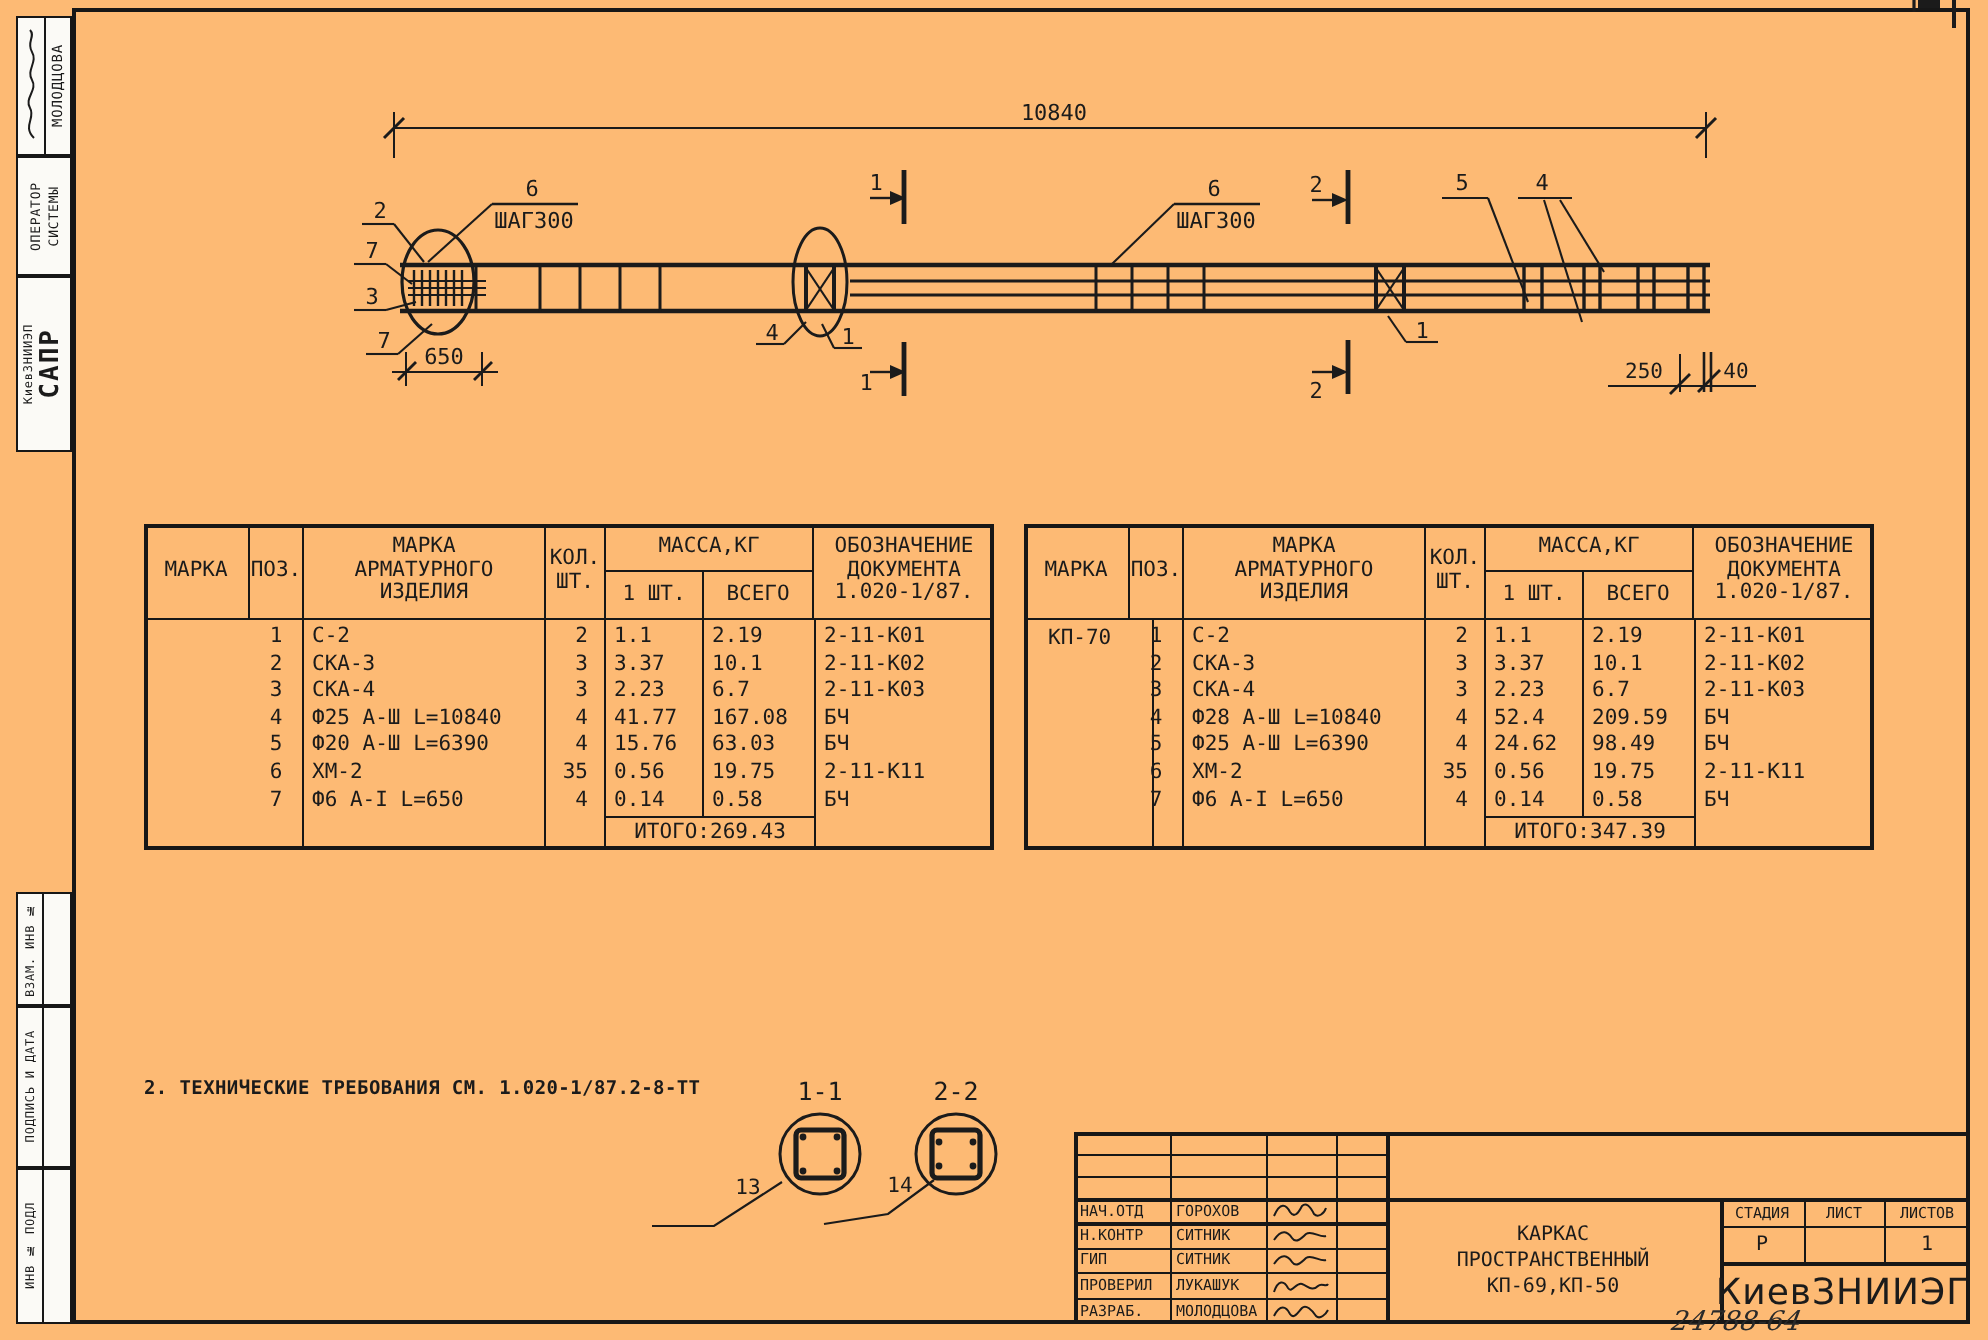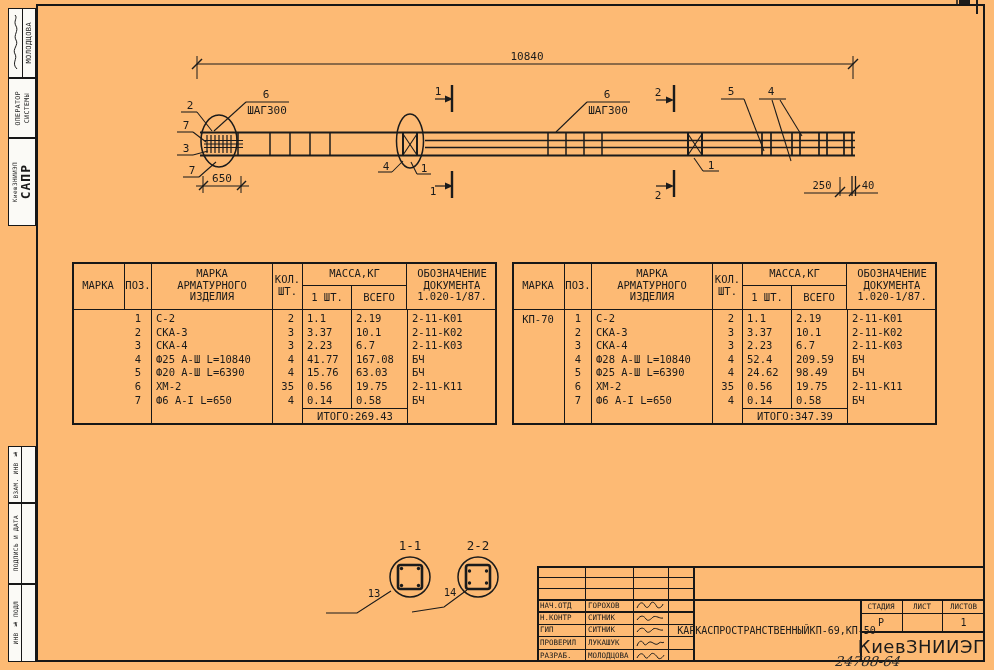--- a/index.html
+++ b/index.html
@@ -313,21 +313,21 @@
 АРМАТУРНОГО
 ИЗДЕЛИЯ</div>
     <div class="th" style="left:201px;width:30px;height:48px">КОЛ.
 ШТ.</div>
     <div class="th" style="left:231px;width:104px;height:24px">МАССА,КГ</div>
     <div class="th" style="left:231px;top:24px;width:49px;height:24px">1 ШТ.</div>
     <div class="th" style="left:280px;top:24px;width:55px;height:24px">ВСЕГО</div>
     <div class="th nobr" style="left:335px;width:90px;height:48px">ОБОЗНАЧЕНИЕ
 ДОКУМЕНТА
 1.020-1/87.</div>
-    <div class="tc" style="left:0;width:53px;text-align:center;padding-top:3px">КП-70</div>
+    <div class="tc" style="left:12px;width:53px;padding-top:3px">КП-70</div>
     <div class="tc" style="left:53px;width:27px;text-align:center">1
 2
 3
 4
 5
 6
 7</div>
     <div class="tc" style="left:80px;width:121px;padding-left:4px">С-2
 СКА-3
 СКА-4
@@ -361,20 +361,21 @@
 2-11-К03
 БЧ
 БЧ
 2-11-К11
 БЧ</div>
     <div class="itogo">ИТОГО:347.39</div>
     <div class="tframe"></div>
   </div>
 
   <div class="notes">
+    <div>2. ТЕХНИЧЕСКИЕ ТРЕБОВАНИЯ СМ. 1.020-1/87.2-8-ТТ</div>
   </div>
 
   <div class="tb">
 
     <div class="ln" style="left:48px;top:0;width:1.3px;height:96px"></div>
     <div class="ln" style="left:96px;top:0;width:1.3px;height:96px"></div>
     <div class="ln" style="left:131px;top:0;width:1.3px;height:96px"></div>
     <div class="ln" style="left:156px;top:0;width:1.6px;height:96px"></div>
     <div class="ln" style="left:323px;top:33px;width:1.6px;height:63px"></div>
     <div class="ln" style="left:365px;top:33px;width:1.3px;height:32px"></div>
@@ -382,21 +383,21 @@
     <div class="ln" style="left:0;top:11px;width:156px;height:1.2px"></div>
     <div class="ln" style="left:0;top:22px;width:156px;height:1.2px"></div>
     <div class="ln" style="left:0;top:33px;width:448px;height:1.5px"></div>
     <div class="ln" style="left:0;top:45.4px;width:156px;height:1.2px"></div>
     <div class="ln" style="left:0;top:57.8px;width:156px;height:1.2px"></div>
     <div class="ln" style="left:0;top:70.2px;width:156px;height:1.2px"></div>
     <div class="ln" style="left:0;top:82.6px;width:156px;height:1.2px"></div>
     <div class="ln" style="left:323px;top:47px;width:125px;height:1.2px"></div>
     <div class="ln" style="left:323px;top:65px;width:125px;height:1.5px"></div>
 
-    <div class="cell" style="left:156px;top:33px;width:167px;height:63px;flex-direction:row;font-size:10px;line-height:13px">
+    <div class="cell" style="left:156px;top:33px;width:167px;height:63px;flex-direction:column;font-size:10px;line-height:13px">
       <span>КАРКАС</span>
       <span>ПРОСТРАНСТВЕННЫЙ</span>
       <span>КП-69,КП-50</span>
     </div>
     <div class="cell" style="left:323px;top:33px;width:42px;height:14px;font-size:7.5px">СТАДИЯ</div>
     <div class="cell" style="left:365px;top:33px;width:40px;height:14px;font-size:7.5px">ЛИСТ</div>
     <div class="cell" style="left:405px;top:33px;width:43px;height:14px;font-size:7.5px">ЛИСТОВ</div>
     <div class="cell" style="left:323px;top:47px;width:42px;height:18px;font-size:10px">Р</div>
     <div class="cell" style="left:365px;top:47px;width:40px;height:18px;font-size:10px"></div>
     <div class="cell" style="left:405px;top:47px;width:43px;height:18px;font-size:10px">1</div>

